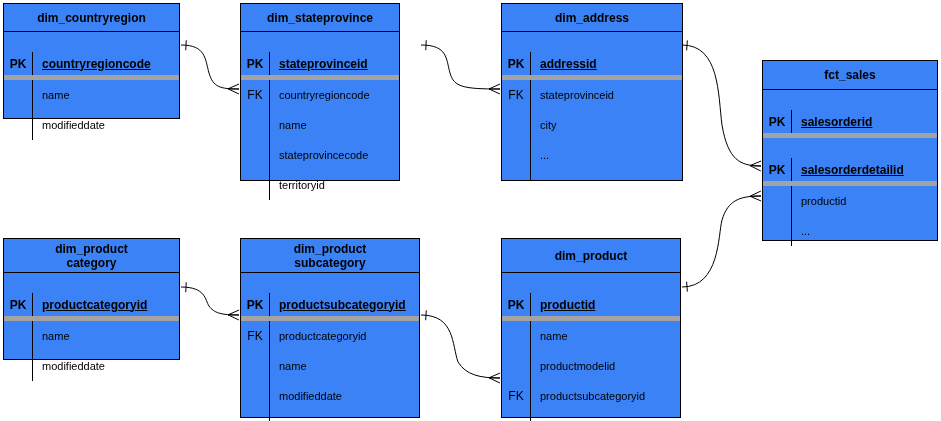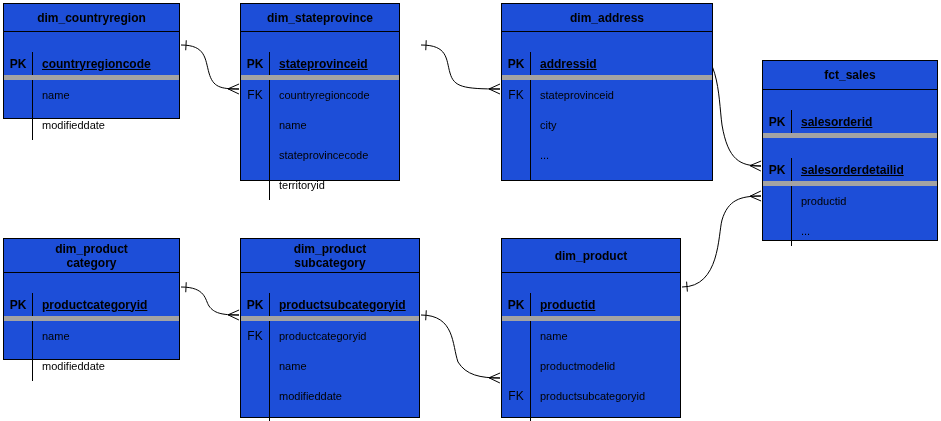--- a/index.html
+++ b/index.html
@@ -23,21 +23,21 @@
     left: 0;
     top: 0;
     width: 941px;
     height: 421px;
     pointer-events: none;
   }
   .entity {
     position: absolute;
     box-sizing: border-box;
     border: 1px solid #000000;
-    background: #1d4ed8;
+    background: #3b82f6;
     display: flex;
     flex-direction: column;
   }
   .entity-title {
     box-sizing: border-box;
     border-bottom: 1px solid #000000;
     font-weight: bold;
     font-size: 12px;
     line-height: 14px;
     display: flex;
@@ -191,21 +191,21 @@
             <div class="fk-marker" style="top: 0px;">FK</div>
           </div>
           <div class="attrlist">
             <div class="attr">countryregioncode</div>
             <div class="attr">name</div>
             <div class="attr">stateprovincecode</div>
             <div class="attr">territoryid</div>
           </div>
         </div>
       </div>
-      <div class="entity" style="left: 501px; top: 3px; width: 212px; height: 178px;">
+      <div class="entity" style="left: 501px; top: 3px; width: 182px; height: 178px;">
         <div class="entity-title" style="height: 28px; flex: 0 0 28px;">dim_address</div>
         <div class="row" style="flex: 0 0 28px; height: 28px;">
           <div class="keycell">PK</div>
           <div class="namecell pk">addressid</div>
         </div>
         <div class="attrblock">
           <div class="keycell fk">
             <div class="fk-marker" style="top: 0px;">FK</div>
           </div>
           <div class="attrlist">

